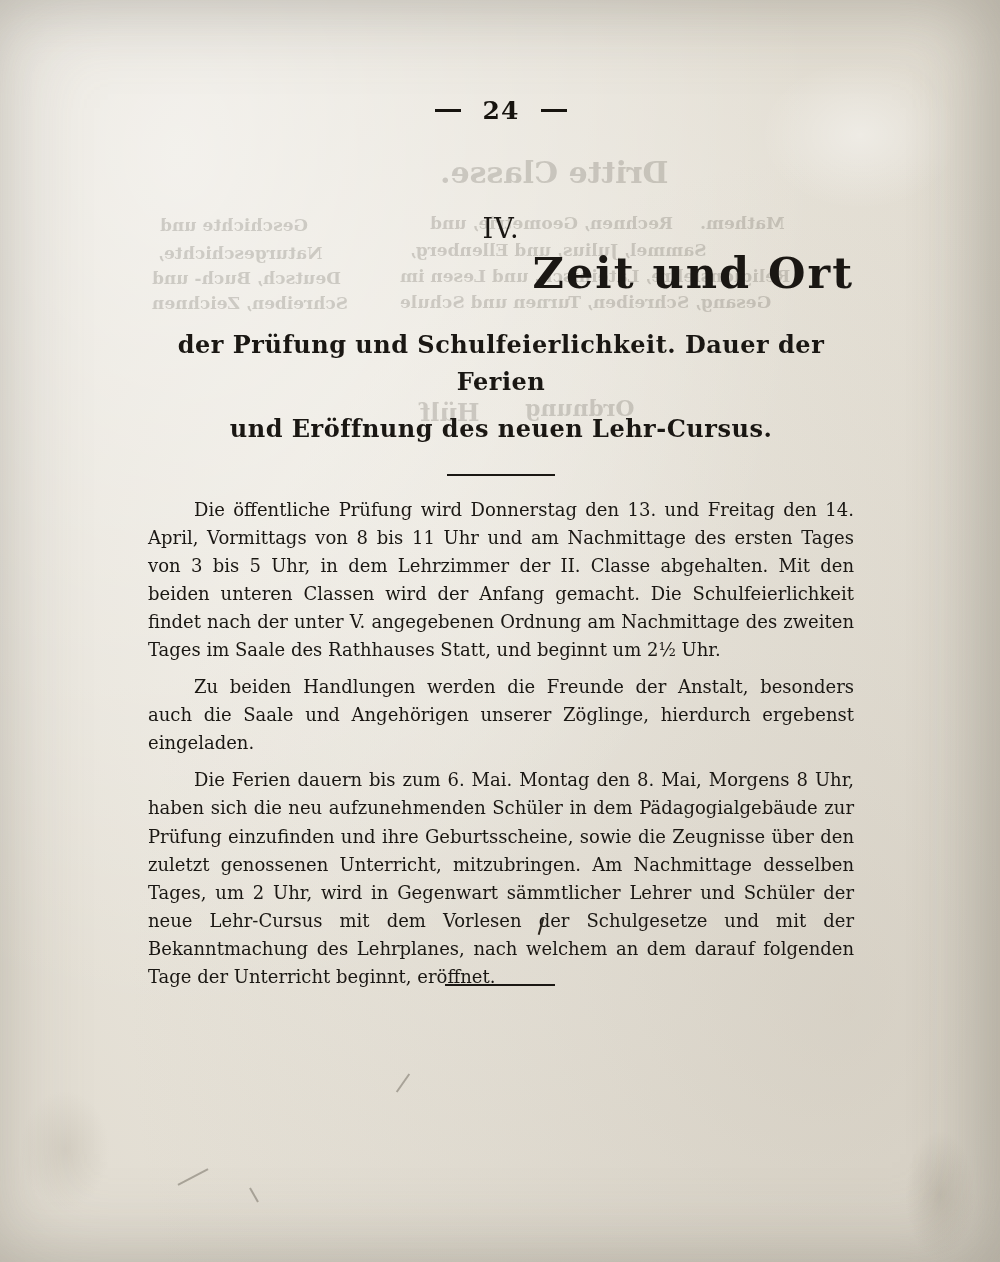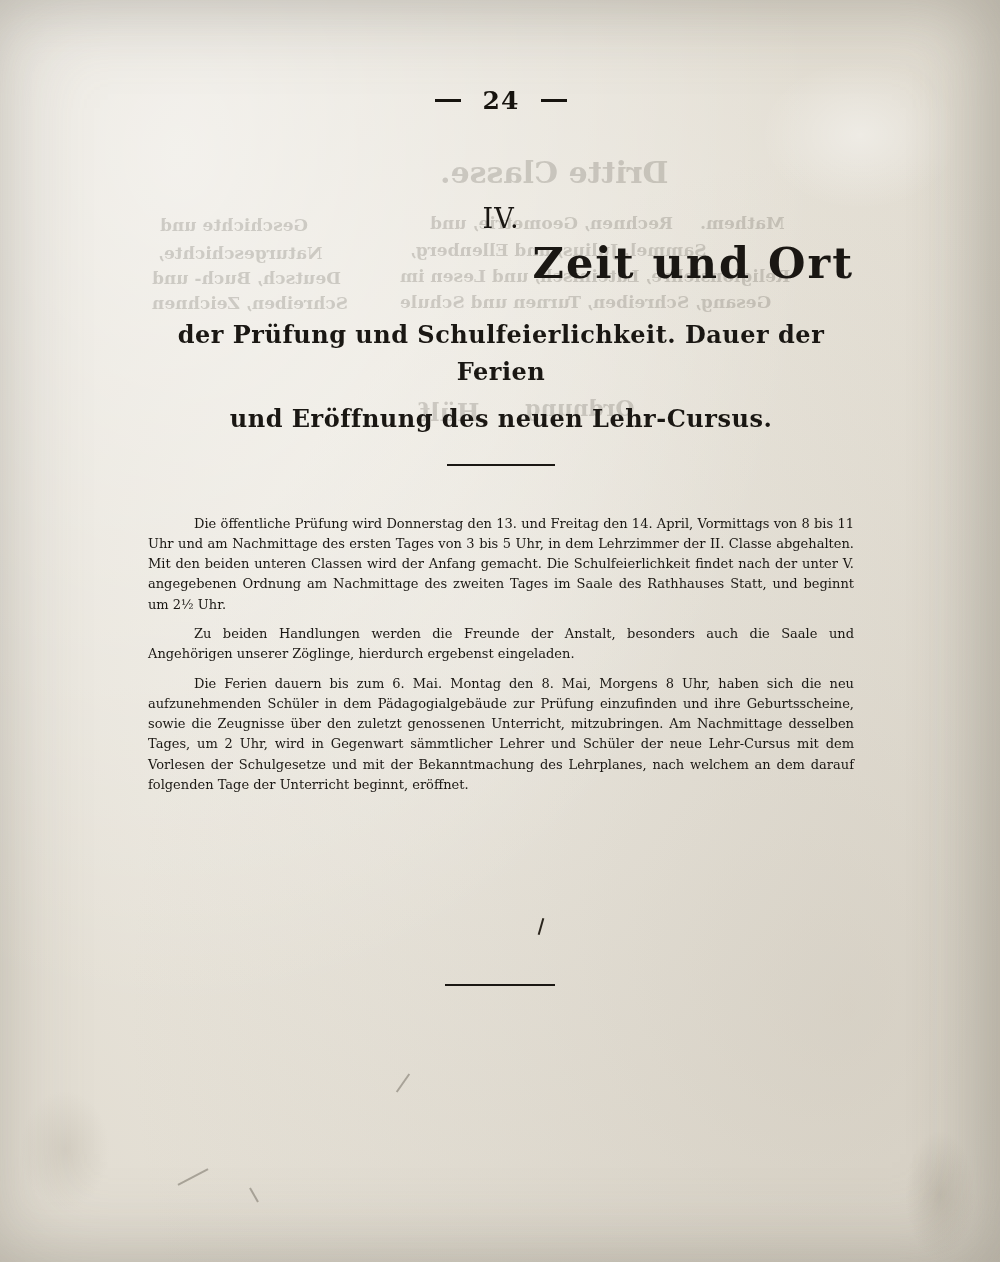--- a/index.html
+++ b/index.html
@@ -40,21 +40,21 @@
 
   .page {
     position: absolute;
     inset: 0;
     padding: 0;
   }
 
   .content {
     position: absolute;
     left: 148px;
-    top: 86px;
+    top: 96px;
     width: 706px;
   }
 
   
   .folio {
     display: flex;
     align-items: center;
     justify-content: center;
     gap: 22px;
     font-size: 22px;
@@ -110,22 +110,22 @@
   }
   .rule {
     width: 108px;
     height: 2px;
     background: #1a1713;
     margin: 26px auto 0 auto;
   }
 
   
   .body {
-    margin-top: 48px;
-    font-size: 13px;
+    margin-top: 20px;
+    font-size: 18px;
     line-height: 1.56;
     text-align: justify;
   }
   .body p {
     margin: 0 0 9px 0;
     text-indent: 46px;
   }
 
   .tick {
     position: absolute;

